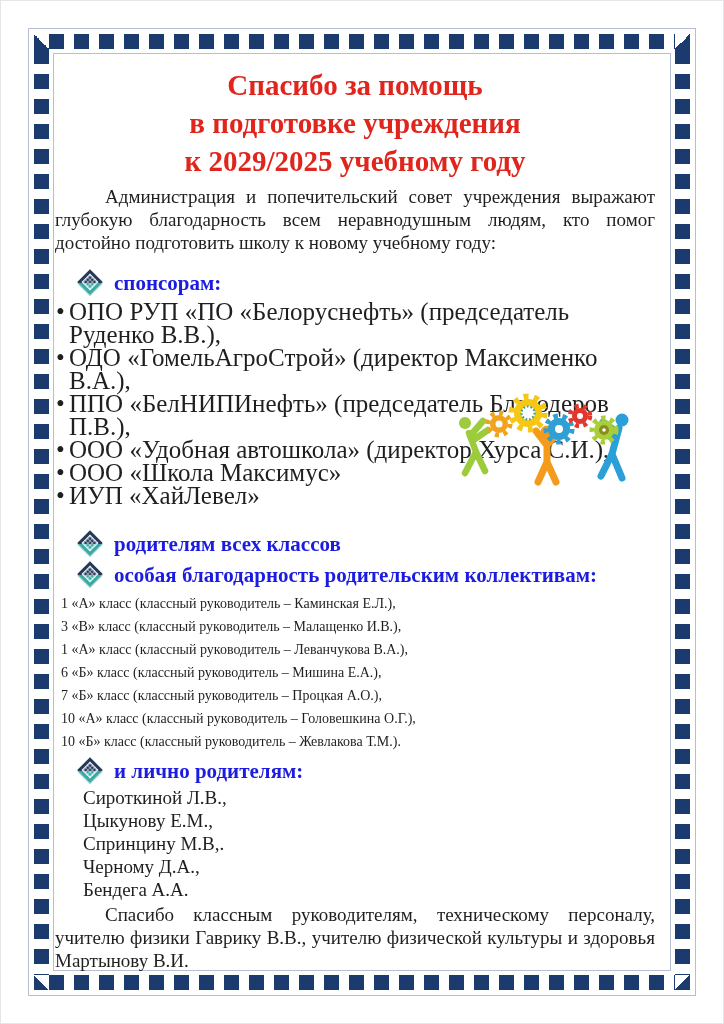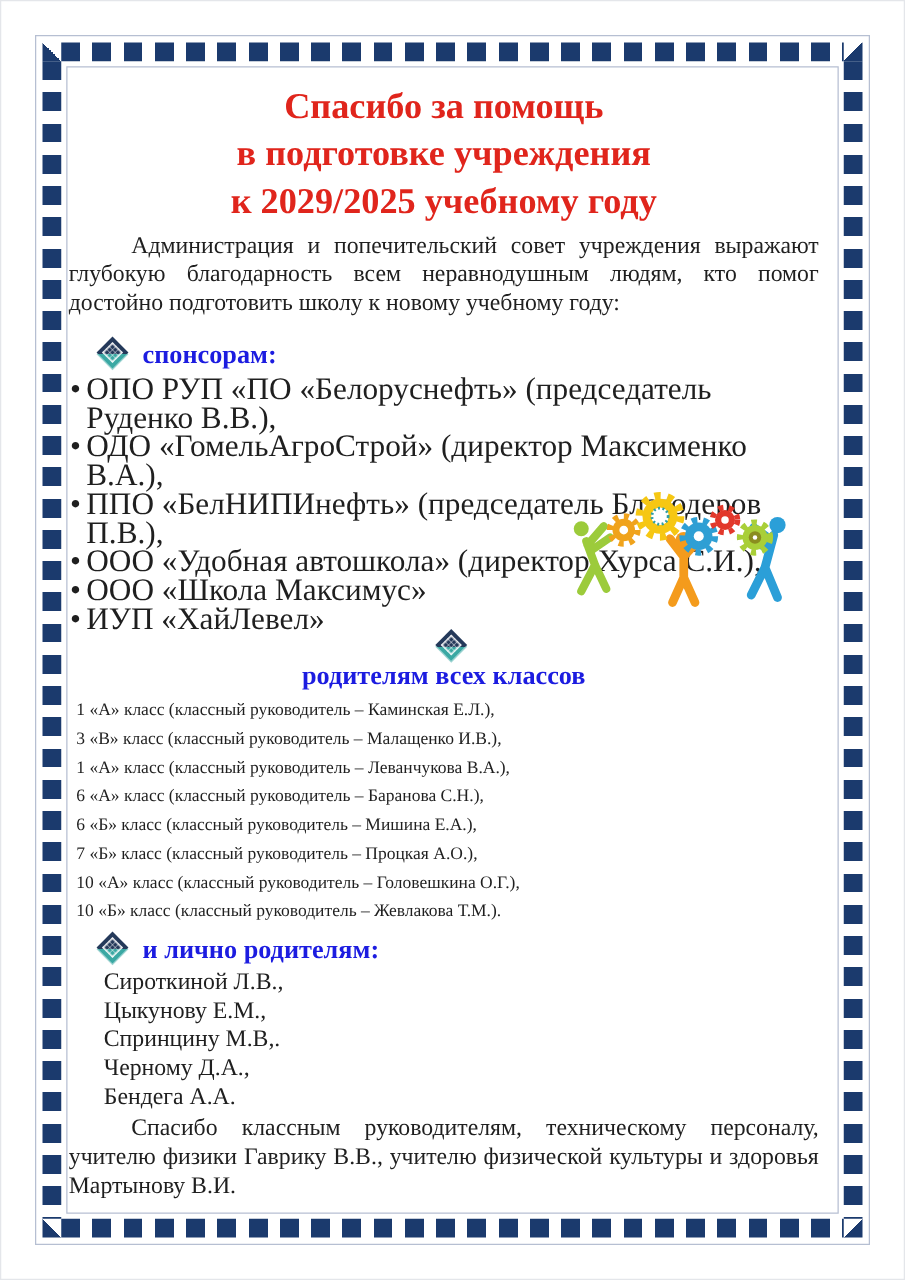--- a/index.html
+++ b/index.html
@@ -22,21 +22,21 @@
   .corner.bl{left:34px;top:975px;background:linear-gradient(45deg,#1b3a6d 50%,transparent 50%);}
   .corner.br{left:675px;top:975px;background:linear-gradient(315deg,#1b3a6d 50%,transparent 50%);}
   
   .content{position:absolute;left:50px;top:56px;width:610px;padding:0 5px;box-sizing:border-box;}
   .title{margin:10px 0 0;color:#e0251c;font-weight:bold;font-size:29px;line-height:38px;text-align:center;}
   .title span{display:block;}
   .intro,.closing{margin:5px 0 0;font-size:19px;line-height:23px;text-align:justify;text-indent:50px;}
   .closing{margin-top:2px;}
   .hrow{display:flex;align-items:center;font-weight:bold;color:#1c1ce0;font-size:21px;line-height:26px;text-align:right;}
   .h-sponsors{margin-top:16px;}
-  .h-parents{margin-top:0;flex-direction:column;}
+  .h-parents{margin-top:24px;}
   .h-special{margin-top:5px;}
   .h-personal{margin-top:5px;}
   .dm{flex:none;display:inline-block;width:18px;height:18px;margin:0 15px 2px 26px;
       transform:rotate(45deg);position:relative;
       background:linear-gradient(135deg,#24395a 55%,#3aa8a3 55%);
       box-shadow:1px 1px 0 rgba(58,168,163,.5);}
   .dm::before{content:"";position:absolute;inset:3px;border:1px solid rgba(255,255,255,.75);
       background:repeating-linear-gradient(0deg,rgba(255,255,255,.45) 0 1px,transparent 1px 3px),
                  repeating-linear-gradient(90deg,rgba(255,255,255,.45) 0 1px,transparent 1px 3px);}
   ul.sponsor-list{list-style:none;margin:4px 0 0;padding:0;font-size:25px;line-height:23px;}
@@ -83,26 +83,29 @@
       <li>ООО «Удобная автошкола» (директор Хурса С.И.),</li>
       <li>ООО «Школа Максимус»</li>
       <li>ИУП «ХайЛевел»</li>
     </ul>
 
   <div class="hrow h-parents">
     <span class="dm"></span>
     <span>родителям всех классов</span>
   </div>
 
+  <div class="hrow h-special">
+    <span class="dm"></span>
+    <span>особая благодарность родительским коллективам:</span>
+  </div>
 
   <div class="class-list">
       <div>1 «А» класс (классный руководитель – Каминская Е.Л.),</div>
       <div>3 «В» класс (классный руководитель – Малащенко И.В.),</div>
       <div>1 «А» класс (классный руководитель – Леванчукова В.А.),</div>
-      <div>6 «А» класс (классный руководитель – Баранова С.Н.),</div>
       <div>6 «Б» класс (классный руководитель – Мишина Е.А.),</div>
       <div>7 «Б» класс (классный руководитель – Процкая А.О.),</div>
       <div>10 «А» класс (классный руководитель – Головешкина О.Г.),</div>
       <div>10 «Б» класс (классный руководитель – Жевлакова Т.М.).</div>
     </div>
 
   <div class="hrow h-personal">
     <span class="dm"></span>
     <span>и лично родителям:</span>
   </div>

